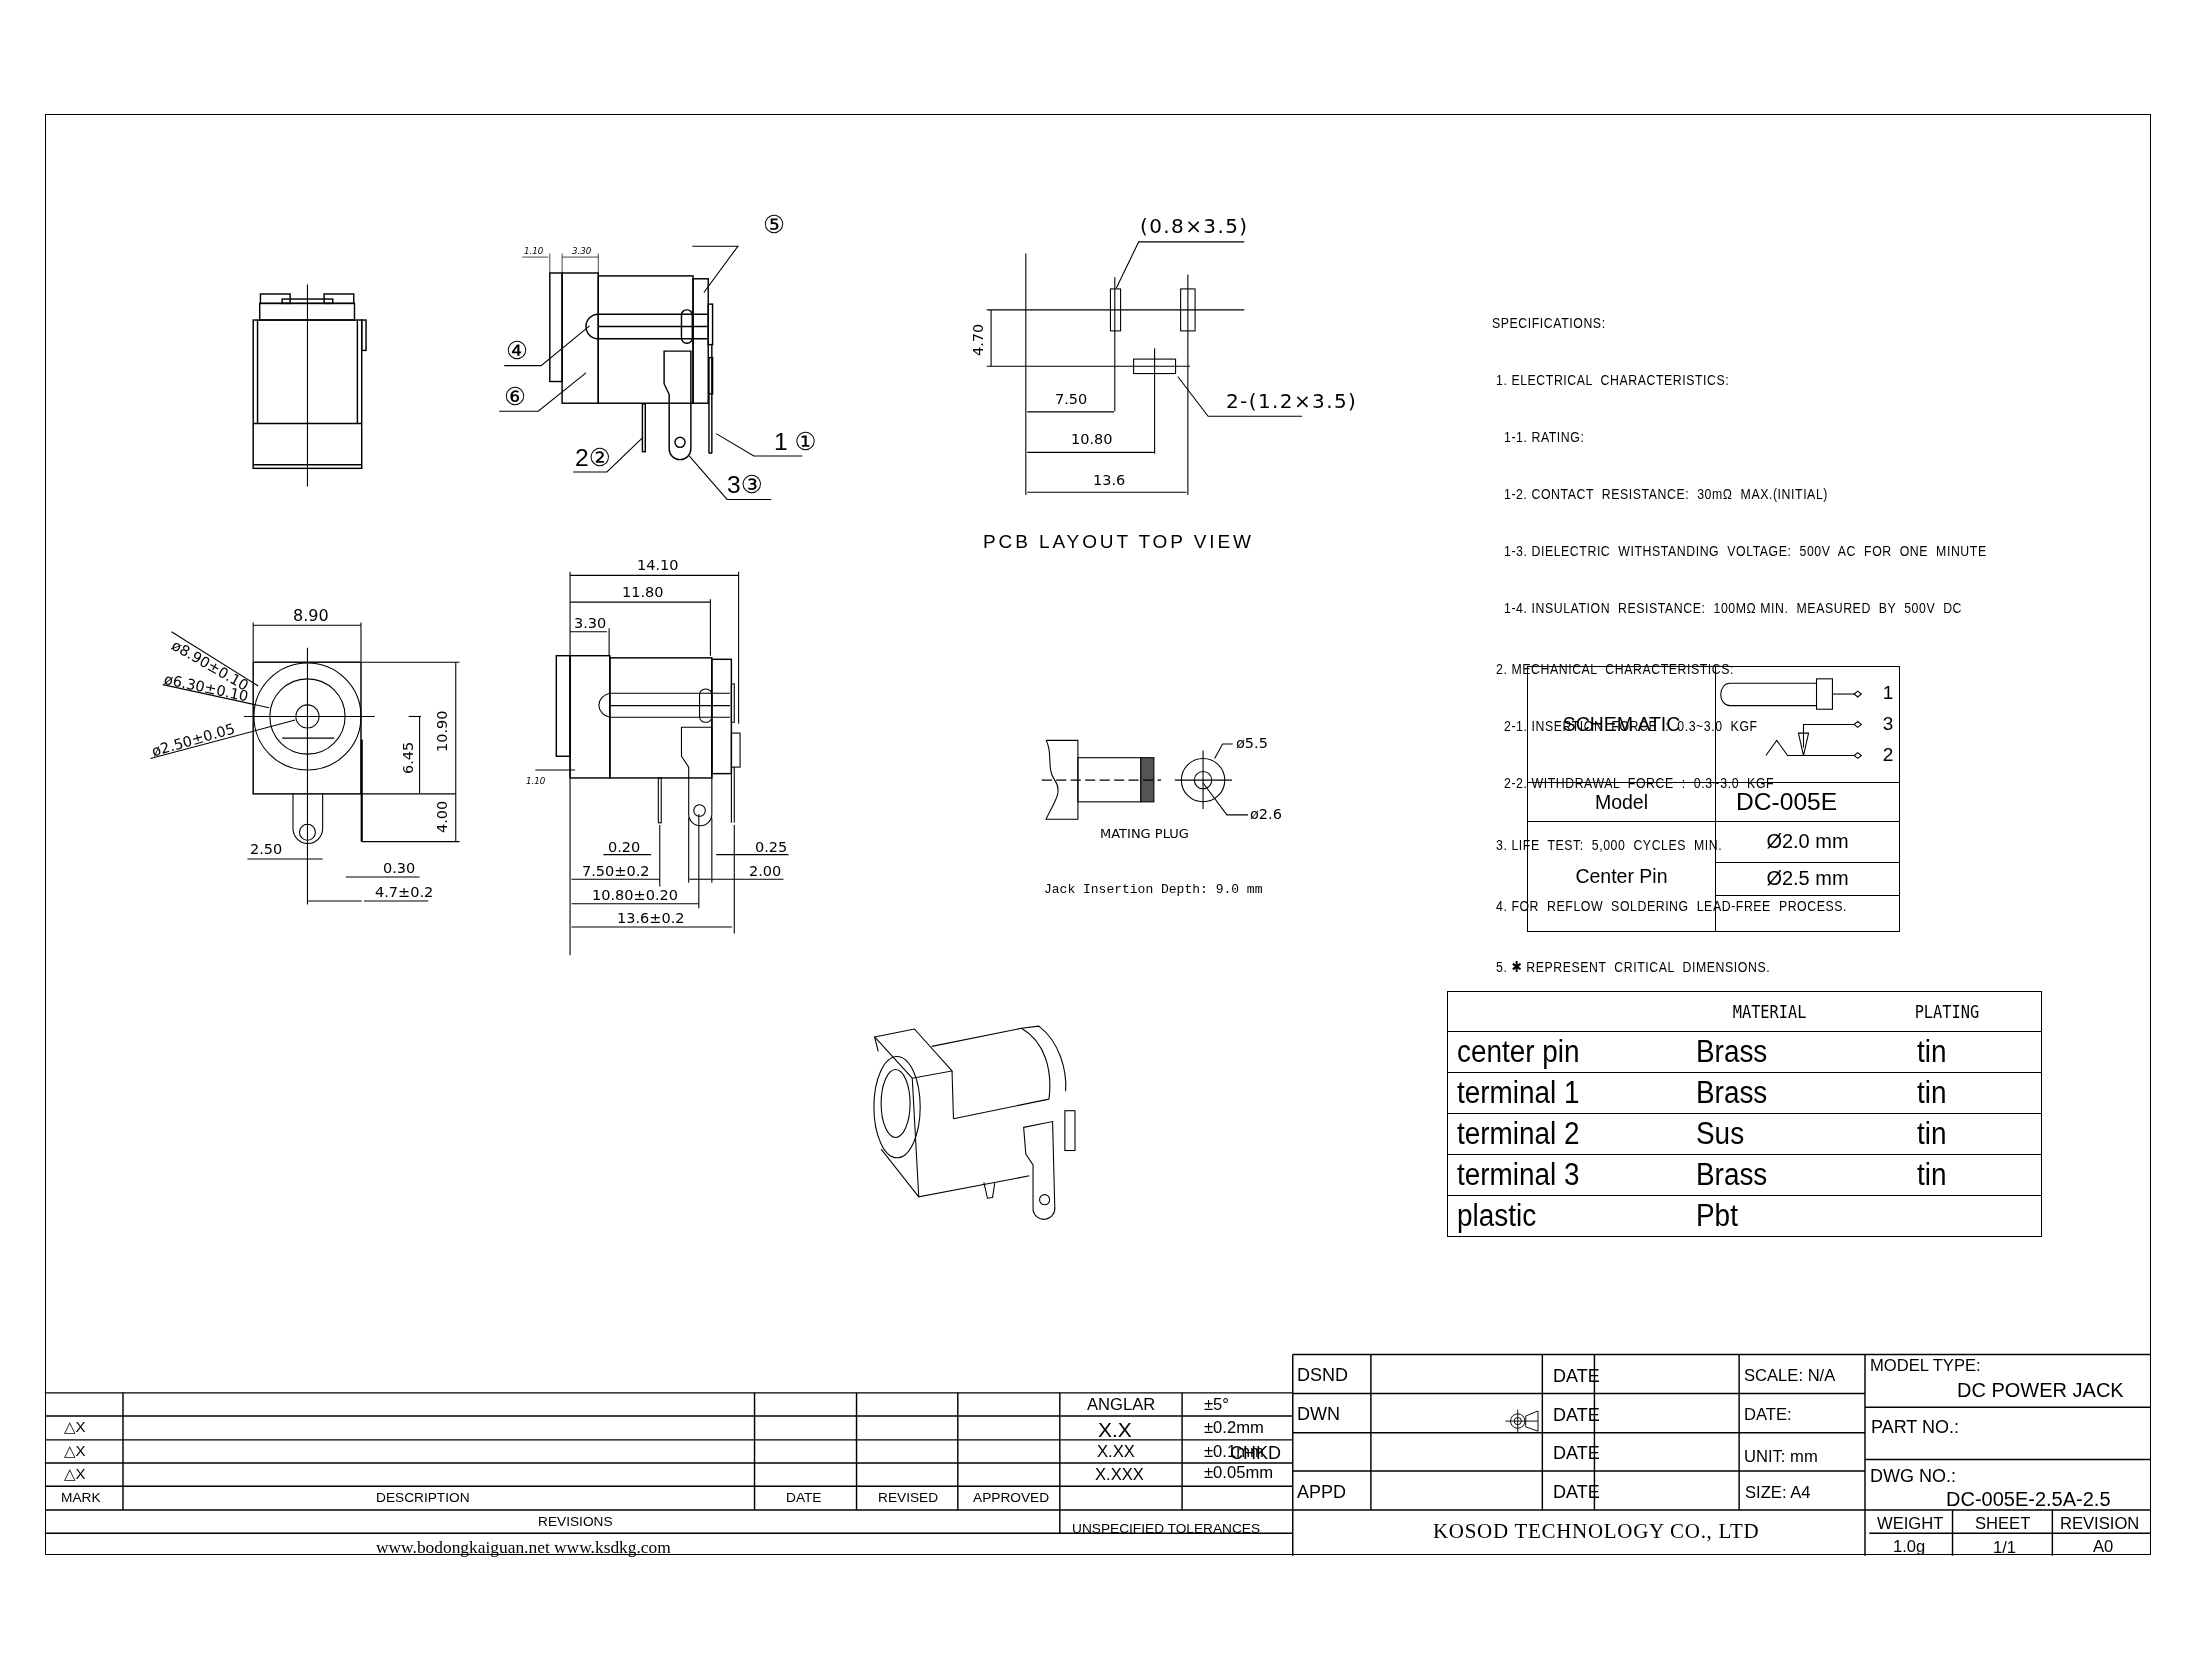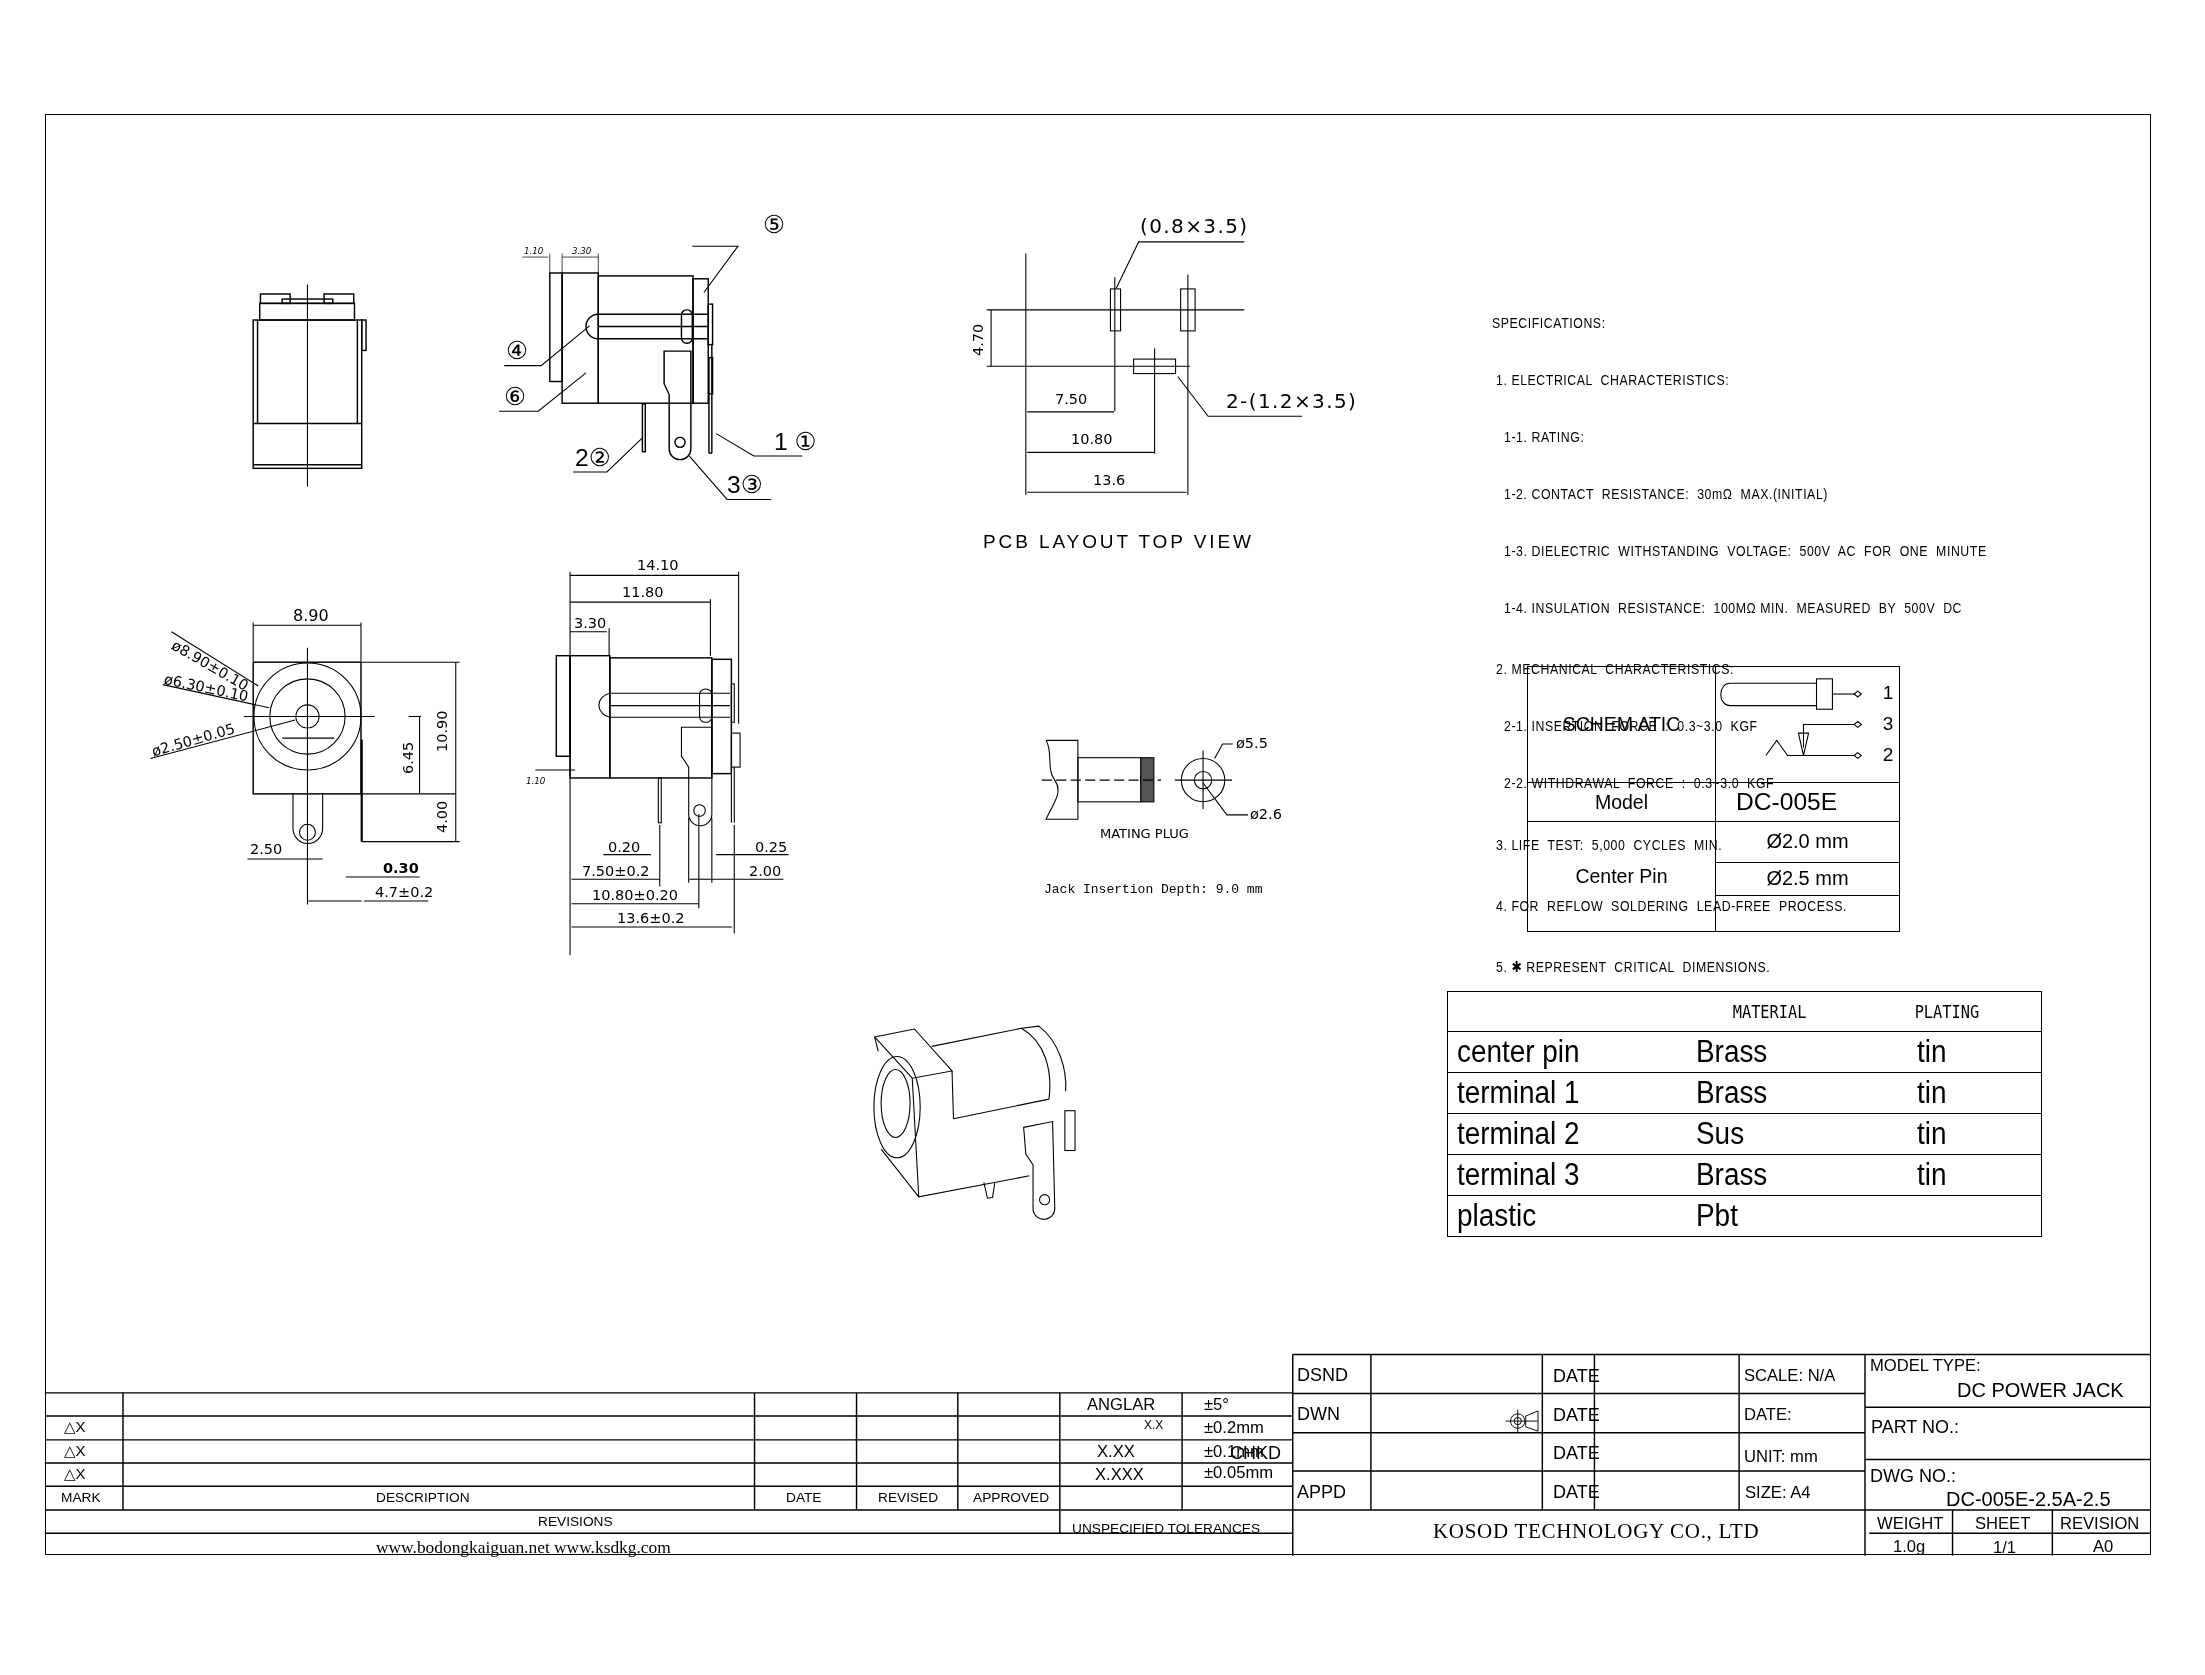--- a/index.html
+++ b/index.html
@@ -270,21 +270,21 @@
 <div class="abs" style="left:983px;top:531px;font-size:19px;letter-spacing:2.9px;">PCB  LAYOUT  TOP  VIEW</div>
 
 <div class="abs dim" style="left:293px;top:606px;">8.90</div>
 <div class="abs dim" style="left:177px;top:637px;font-size:14.5px;transform:rotate(30deg);transform-origin:left top;">ø8.90±0.10</div>
 <div class="abs dim" style="left:166px;top:671px;font-size:14.5px;transform:rotate(12deg);transform-origin:left top;">ø6.30±0.10</div>
 <div class="abs dim" style="left:150px;top:744px;font-size:14.5px;transform:rotate(-16deg);transform-origin:left top;">ø2.50±0.05</div>
 <div class="abs dim" style="left:434px;top:752px;font-size:14.5px;transform:rotate(-90deg);transform-origin:left top;">10.90</div>
 <div class="abs dim" style="left:400px;top:774px;font-size:14.5px;transform:rotate(-90deg);transform-origin:left top;">6.45</div>
 <div class="abs dim" style="left:434px;top:833px;font-size:14.5px;transform:rotate(-90deg);transform-origin:left top;">4.00</div>
 <div class="abs dim" style="left:250px;top:841px;font-size:14.5px;">2.50</div>
-<div class="abs dim" style="left:383px;top:860px;font-size:14.5px;font-weight:bold;">0.30</div>
+<div class="abs dim" style="left:383px;top:860px;font-size:14.5px;">0.30</div>
 <div class="abs dim" style="left:375px;top:884px;font-size:14.5px;">4.7±0.2</div>
 
 <div class="abs dim" style="left:637px;top:557px;font-size:14.5px;">14.10</div>
 <div class="abs dim" style="left:622px;top:584px;font-size:14.5px;">11.80</div>
 <div class="abs dim" style="left:574px;top:615px;font-size:14.5px;">3.30</div>
 <div class="abs dim" style="left:526px;top:776px;font-size:8.7px;font-style:italic;">1.10</div>
 <div class="abs dim" style="left:608px;top:839px;font-size:14.5px;">0.20</div>
 <div class="abs dim" style="left:755px;top:839px;font-size:14.5px;">0.25</div>
 <div class="abs dim" style="left:582px;top:863px;font-size:14.5px;">7.50±0.2</div>
 <div class="abs dim" style="left:749px;top:863px;font-size:14.5px;">2.00</div>
@@ -379,21 +379,21 @@
 <div class="tb" style="left:61px;top:1490px;font-size:13.7px;">MARK</div>
 <div class="tb" style="left:376px;top:1490px;font-size:13.7px;">DESCRIPTION</div>
 <div class="tb" style="left:786px;top:1490px;font-size:13.7px;">DATE</div>
 <div class="tb" style="left:878px;top:1490px;font-size:13.7px;">REVISED</div>
 <div class="tb" style="left:973px;top:1490px;font-size:13.7px;">APPROVED</div>
 <div class="tb" style="left:538px;top:1514px;font-size:13.7px;">REVISIONS</div>
 <div class="url" style="left:376px;top:1537px;">www.bodongkaiguan.net     www.ksdkg.com</div>
 
 <div class="tb" style="left:1087px;top:1395px;font-size:16.6px;">ANGLAR</div>
 <div class="tb" style="left:1204px;top:1395px;font-size:16.6px;">±5°</div>
-<div class="tb" style="left:1098px;top:1418px;font-size:12px;margin-left:46px;">X.X</div>
+<div class="tb" style="left:1098px;top:1418px;font-size:21px;">X.X</div>
 <div class="tb" style="left:1204px;top:1418px;font-size:16.6px;">±0.2mm</div>
 <div class="tb" style="left:1097px;top:1442px;font-size:16.6px;">X.XX</div>
 <div class="tb" style="left:1204px;top:1442px;font-size:16.6px;">±0.1mm</div>
 <div class="tb" style="left:1095px;top:1465px;font-size:16.6px;">X.XXX</div>
 <div class="tb" style="left:1204px;top:1463px;font-size:16.6px;">±0.05mm</div>
 <div class="tb" style="left:1072px;top:1514px;font-size:13.7px;margin-top:7px;">UNSPECIFIED TOLERANCES</div>
 
 <div class="tb" style="left:1297px;top:1365px;">DSND</div>
 <div class="tb" style="left:1297px;top:1404px;">DWN</div>
 <div class="tb" style="left:1230px;top:1443px;">CHKD</div>

